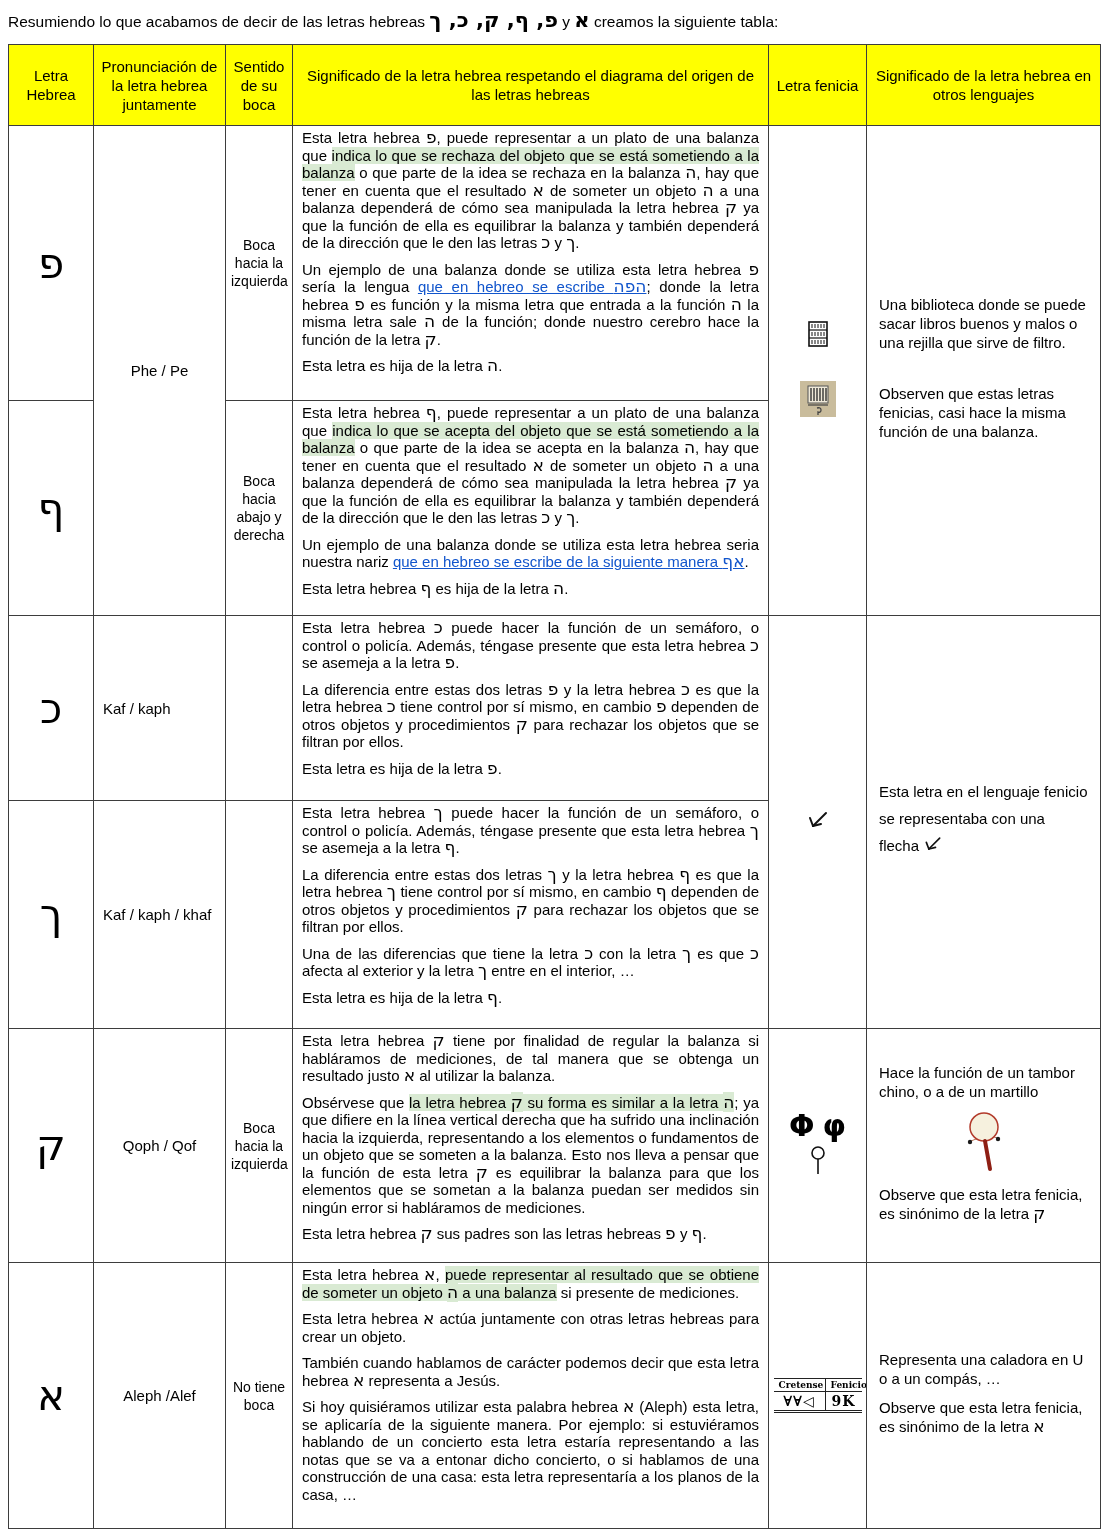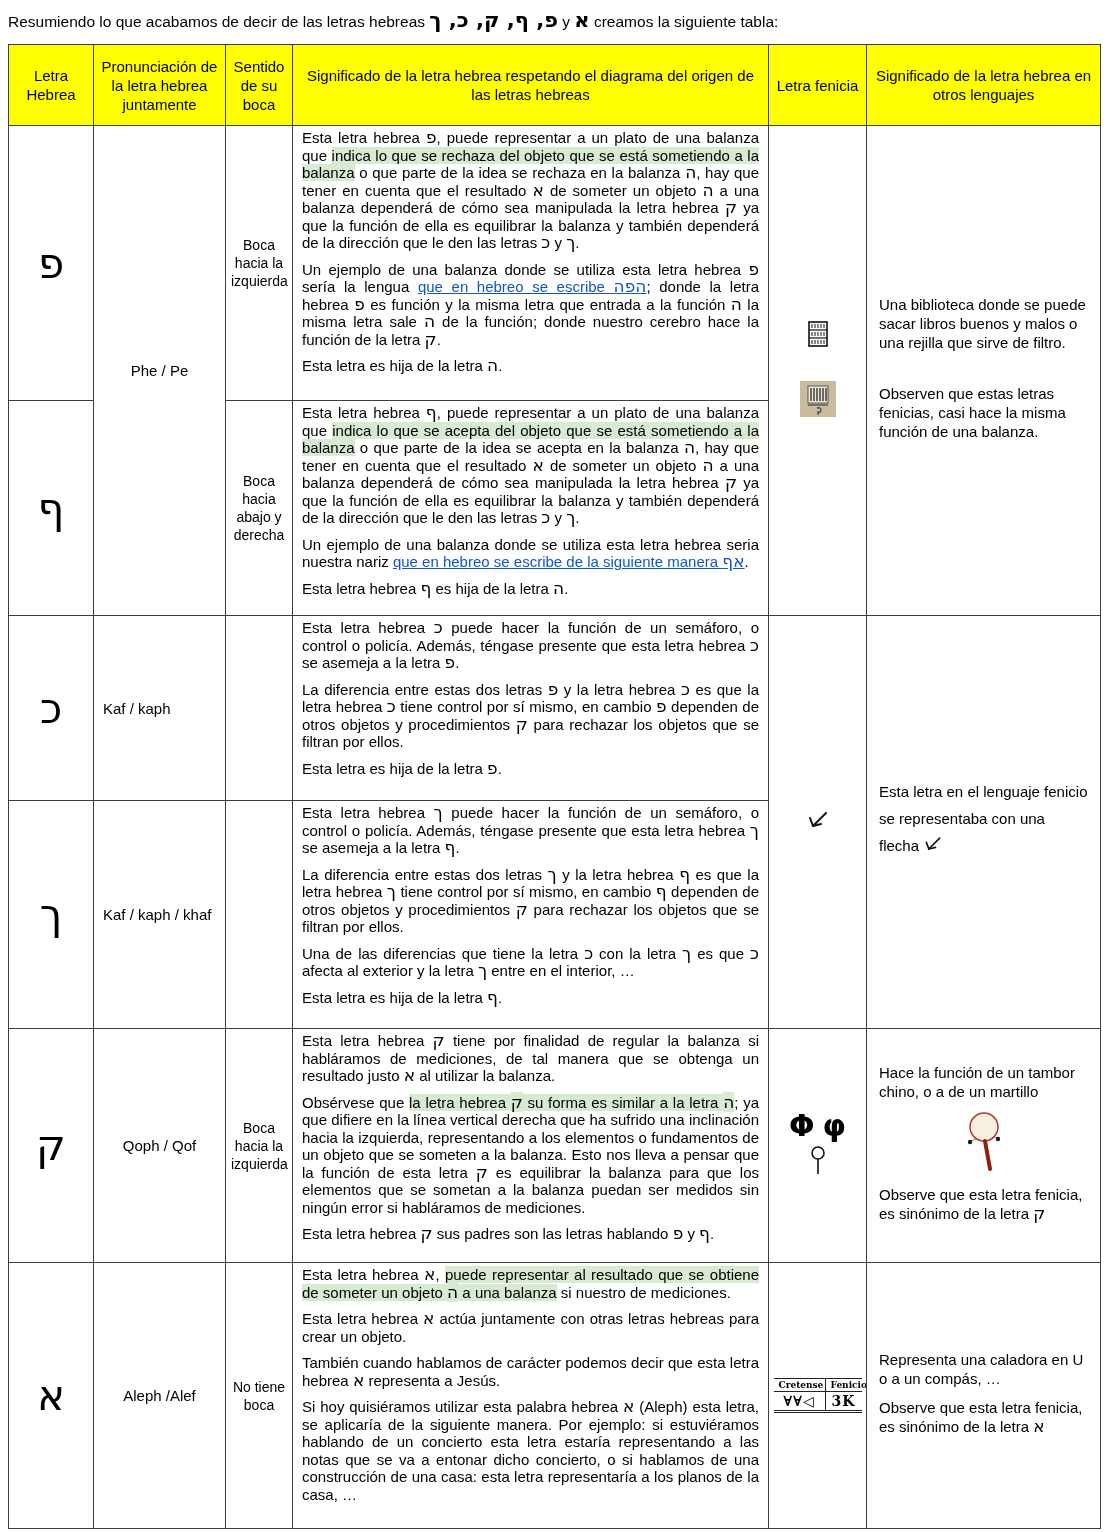--- a/index.html
+++ b/index.html
@@ -197,21 +197,21 @@
     </td>
   </tr>
 
   <tr style="height:234px">
     <td class="cell-letter">ק</td>
     <td class="cell-pron">Qoph / Qof</td>
     <td class="cell-mouth">Boca hacia la izquierda</td>
     <td class="cell-sig">
       <p><span>Esta letra hebrea </span><span class="heb">ק</span><span> tiene por finalidad de regular la balanza si habláramos de mediciones, de tal manera que se obtenga un resultado justo </span><span class="heb">א</span><span> al utilizar la balanza.</span></p>
       <p><span>Obsérvese que </span><span class="hl">la letra hebrea </span><span class="hl heb">ק</span><span class="hl"> su forma es similar a la letra </span><span class="hl heb">ה</span><span>; ya que difiere en la línea vertical derecha que ha sufrido una inclinación hacia la izquierda, representando a los elementos o fundamentos de un objeto que se someten a la balanza. Esto nos lleva a pensar que la función de esta letra </span><span class="heb">ק</span><span> es equilibrar la balanza para que los elementos que se sometan a la balanza puedan ser medidos sin ningún error si habláramos de mediciones.</span></p>
-      <p><span>Esta letra hebrea </span><span class="heb">ק</span><span> sus padres son las letras hablando </span><span class="heb">פ</span><span> y </span><span class="heb">ף</span><span>.</span></p>
+      <p><span>Esta letra hebrea </span><span class="heb">ק</span><span> sus padres son las letras hebreas </span><span class="heb">פ</span><span> y </span><span class="heb">ף</span><span>.</span></p>
     </td>
     <td class="cell-fen">
       <div class="phi-row">
         <span>Φ</span>
         <span>φ</span>
       </div>
       <div class="phi-small">
         <svg width="16" height="32" viewBox="0 0 16 32">
           <circle cx="8" cy="8" r="6" fill="none" stroke="#111" stroke-width="1.6"></circle>
           <path d="M8 14 L8 29" fill="none" stroke="#111" stroke-width="1.6"></path>
@@ -232,34 +232,34 @@
       </div>
       <p><span>Observe que esta letra fenicia, es sinónimo de la letra </span><span class="heb">ק</span></p>
     </td>
   </tr>
 
   <tr style="height:266px">
     <td class="cell-letter">א</td>
     <td class="cell-pron">Aleph /Alef</td>
     <td class="cell-mouth">No tiene boca</td>
     <td class="cell-sig">
-      <p><span>Esta letra hebrea </span><span class="heb">א</span><span>, </span><span class="hl">puede representar al resultado que se obtiene de someter un objeto </span><span class="hl heb">ה</span><span class="hl"> a una balanza</span><span> si nuestro de mediciones.</span></p>
+      <p><span>Esta letra hebrea </span><span class="heb">א</span><span>, </span><span class="hl">puede representar al resultado que se obtiene de someter un objeto </span><span class="hl heb">ה</span><span class="hl"> a una balanza</span><span> si presente de mediciones.</span></p>
       <p><span>Esta letra hebrea </span><span class="heb">א</span><span> actúa juntamente con otras letras hebreas para crear un objeto.</span></p>
       <p><span>También cuando hablamos de carácter podemos decir que esta letra hebrea </span><span class="heb">א</span><span> representa a Jesús.</span></p>
       <p><span>Si hoy quisiéramos utilizar esta palabra hebrea </span><span class="heb">א</span><span> (Aleph) esta letra, se aplicaría de la siguiente manera. Por ejemplo: si estuviéramos hablando de un concierto esta letra estaría representando a las notas que se va a entonar dicho concierto, o si hablamos de una construcción de una casa: esta letra representaría a los planos de la casa, …</span></p>
     </td>
     <td class="cell-fen">
       <div class="mini-table">
         <div class="mini-row">
           <div class="mini-cell c1 mini-head">Cretense</div>
           <div class="mini-cell c2 mini-head">Fenicio</div>
         </div>
         <div class="mini-row">
           <div class="mini-cell c1 mini-glyphs">∀∀◁</div>
-          <div class="mini-cell c2 mini-glyphs">3K</div>
+          <div class="mini-cell c2 mini-glyphs">9K</div>
         </div>
       </div>
     </td>
     <td class="cell-other">
       <p><span>Representa una caladora en U o a un compás, …</span></p>
       <p><span>Observe que esta letra fenicia, es sinónimo de la letra </span><span class="heb">א</span></p>
     </td>
   </tr>
 </tbody>
   </table>

